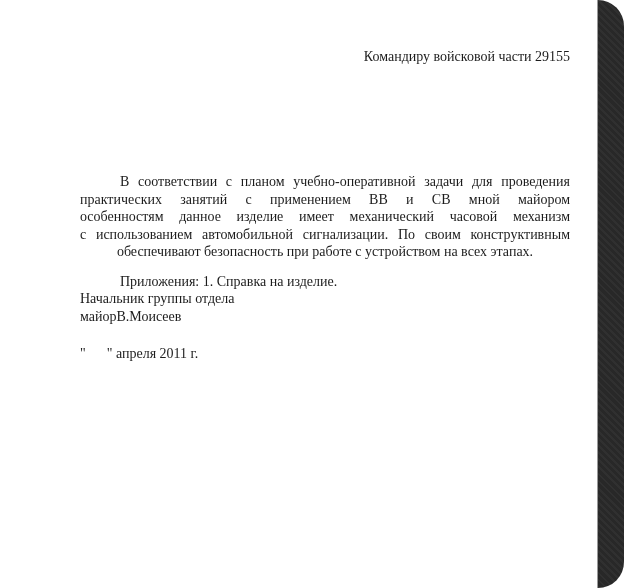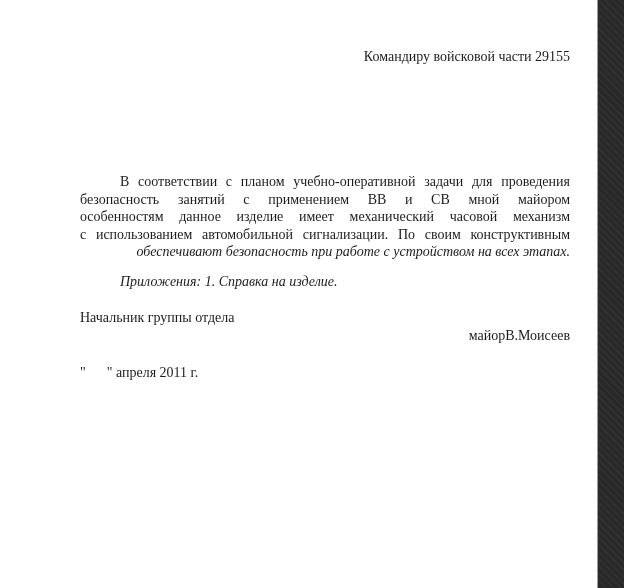--- a/index.html
+++ b/index.html
@@ -9,20 +9,21 @@
   }
   .page {
     position: relative;
     width: 624px;
     height: 588px;
     background: #ffffff;
     overflow: hidden;
     font-family: "Liberation Serif", serif;
     font-size: 14px;
     color: #1c1c1c;
+    border-radius: 26px;
   }
   .scan-bar {
     position: absolute;
     top: 0;
     right: 0;
     width: 26px;
     height: 588px;
     background-color: #282828;
     background-image: repeating-linear-gradient(
       45deg,
@@ -47,56 +48,53 @@
     line-height: 17.5px;
   }
   .jline {
     text-align: justify;
     text-align-last: justify;
   }
   .jline.indent {
     padding-left: 40px;
   }
   .lline {
-    text-align: right;
-    font-style: italic;
+    text-align: center;
   }
   .attachments {
     margin-top: 12px;
     line-height: 17.5px;
-    font-style: italic;
   }
   .attachments .line1 { padding-left: 40px; }
   .attachments .line2 { padding-left: 130px; }
   .signature {
-    margin-top: 19px;
     line-height: 17.5px;
   }
   .sig-row {
     display: flex;
-    justify-content: flex-end;
+    justify-content: flex-start;
   }
   .date-line {
     margin-top: 20px;
     line-height: 17.5px;
     white-space: pre;
   }
 </style>
 </head>
 <body>
 
 <div class="page">
 
   <div class="content">
 
     <div class="recipient">Командиру войсковой части 29155</div>
 
     <div class="paragraph">
       <div class="jline indent">В соответствии с планом учебно-оперативной задачи для проведения</div>
-      <div class="jline">безопасность занятий с применением ВВ и СВ мной майором</div>
+      <div class="jline">практических занятий с применением ВВ и СВ мной майором</div>
       <div class="jline">особенностям данное изделие имеет механический часовой механизм</div>
       <div class="jline">с использованием автомобильной сигнализации. По своим конструктивным</div>
       <div class="lline">обеспечивают безопасность при работе с устройством на всех этапах.</div>
     </div>
 
     <div class="attachments">
       <div class="line1">Приложения: 1. Справка на изделие.</div>
     </div>
 
     <div class="signature">

